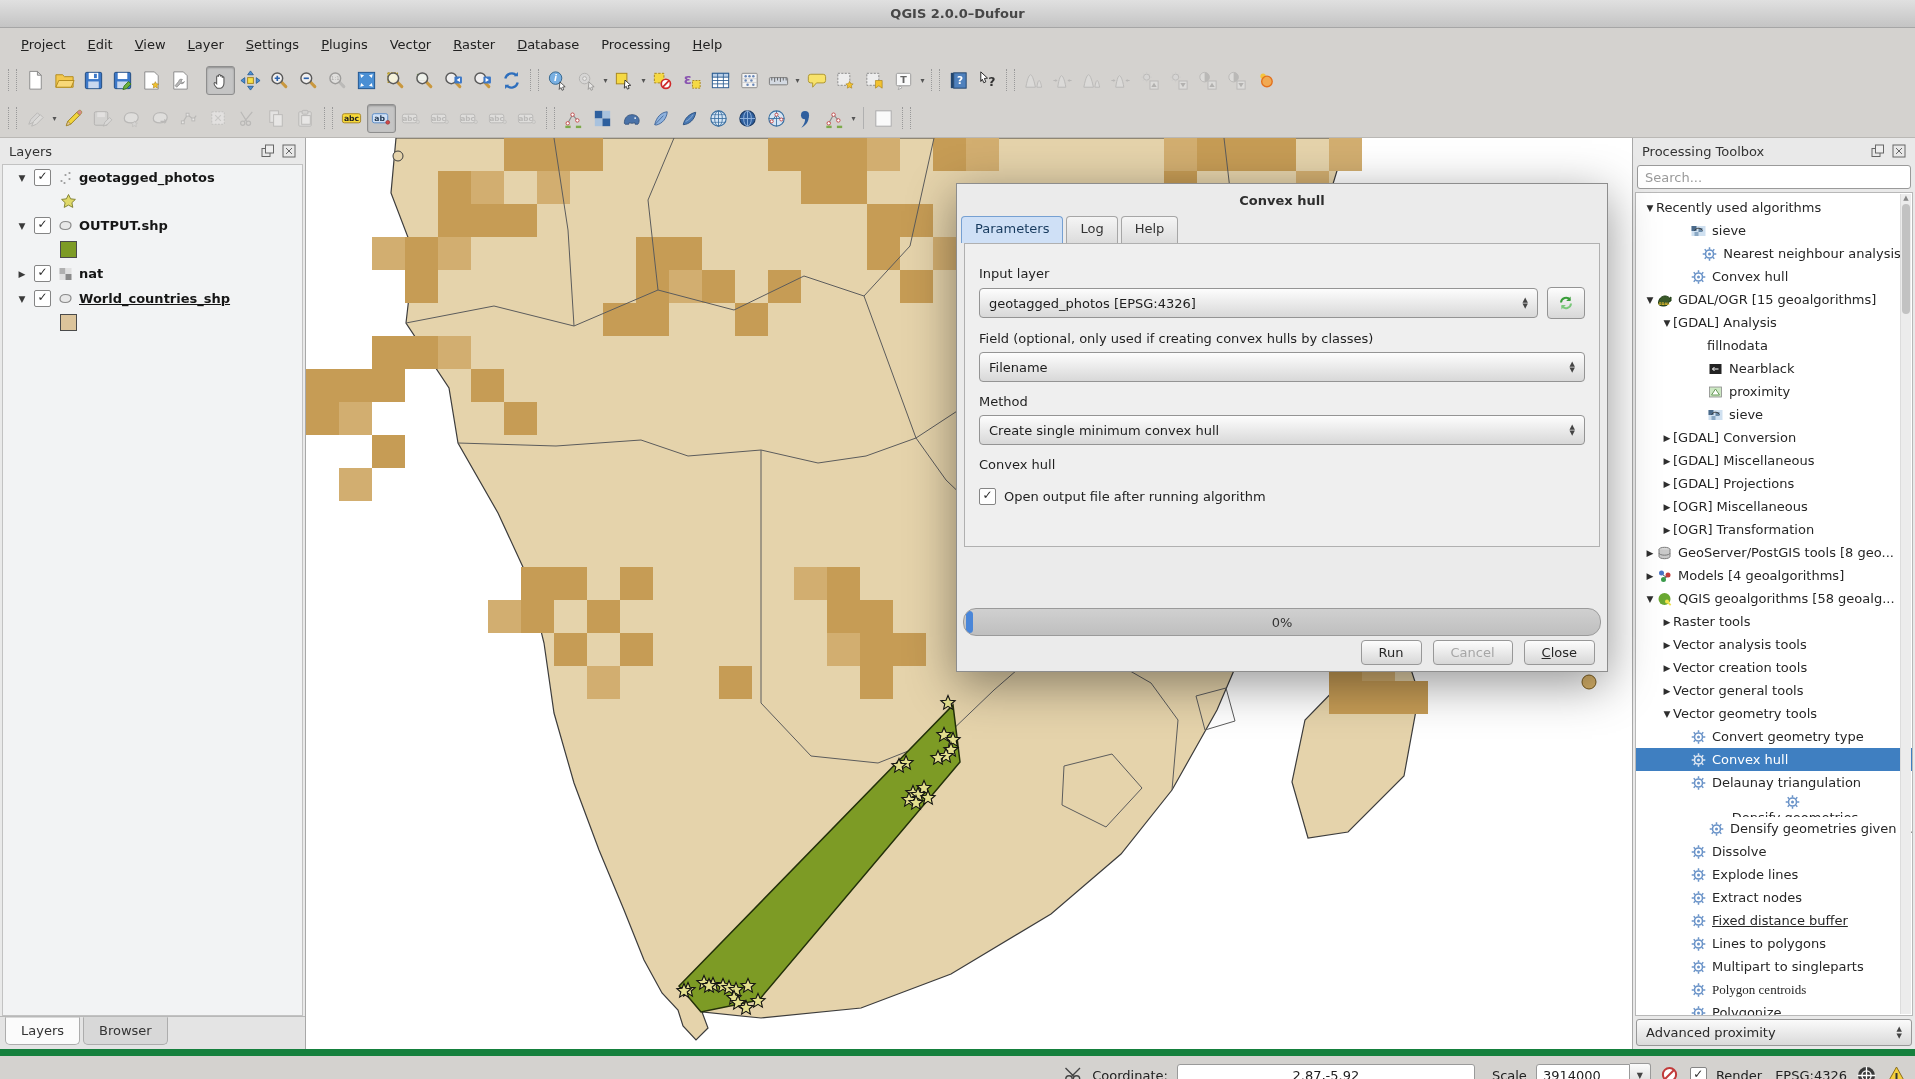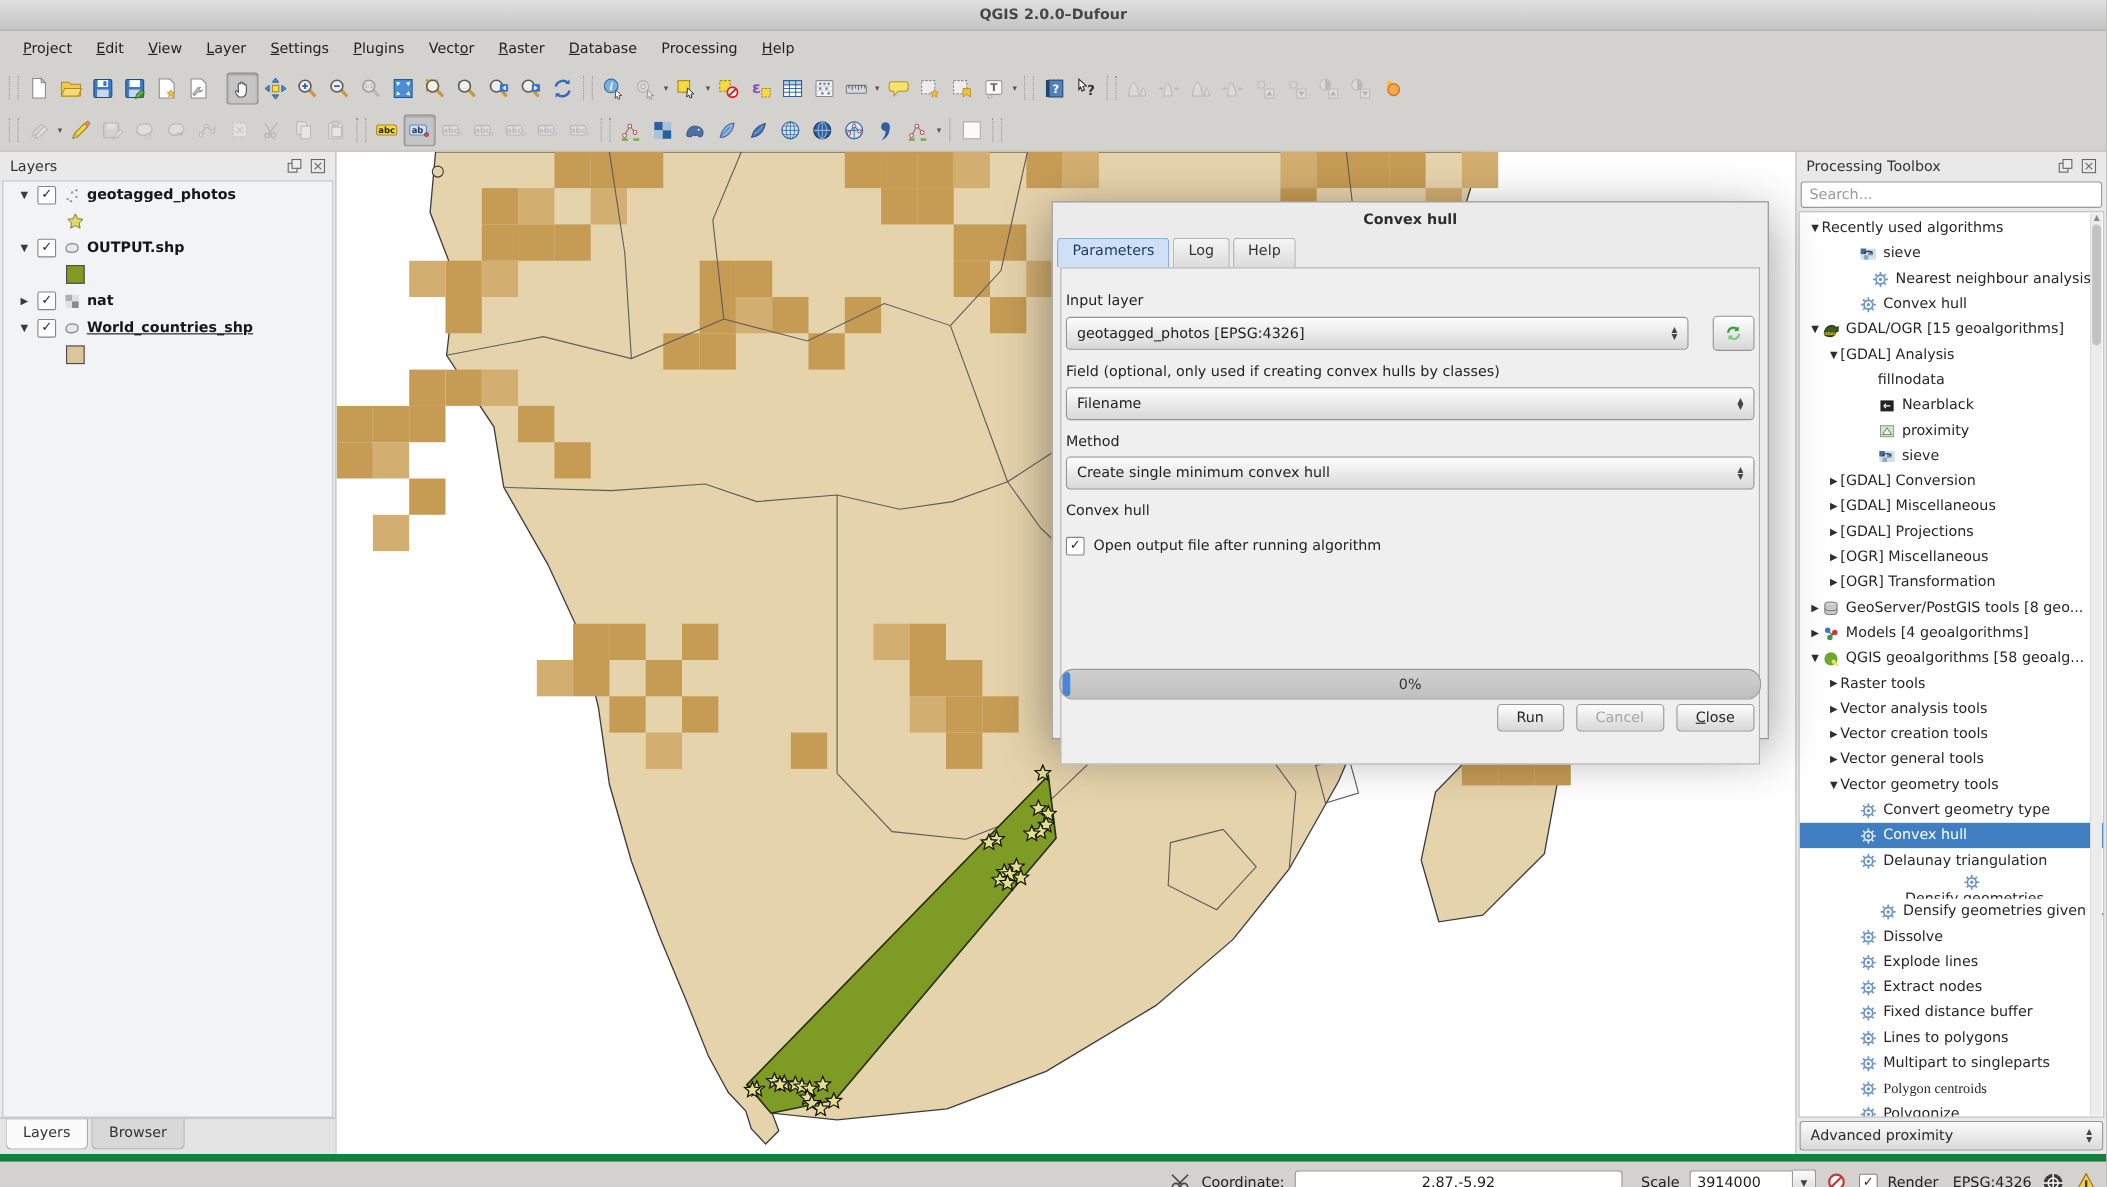--- a/index.html
+++ b/index.html
@@ -66,25 +66,25 @@
               border-radius:3px;display:flex;align-items:center;padding:0 9px;color:#2a2a2a}
   .spins{margin-left:auto;display:flex;flex-direction:column;line-height:6.5px;font-size:7px;color:#444;text-align:center}
   
   #dialog{position:absolute;left:956px;top:183px;width:650px;height:487px;background:#ebebeb;
           border:1px solid #8d8d8d;box-shadow:0 12px 45px rgba(0,0,0,.42);z-index:6}
   .dlg-title{height:32px;display:flex;align-items:center;justify-content:center;font-weight:bold;color:#2e2e2e}
   .dlg-tabs{display:flex;padding-left:4px;height:27px;position:relative;z-index:2}
   .dtab{padding:4px 13px 5px;border:1px solid #a6a6a6;border-bottom:none;border-radius:4px 4px 0 0;
         background:linear-gradient(#f5f5f5,#dcdcdc);margin-right:3px;font-size:13px;color:#333}
   .dtab.active{background:#cfe0f6;border-color:#76a0d2;color:#173a5e}
-  .dlg-body{position:absolute;left:7px;right:7px;top:59px;height:452px;border:1px solid #b0b0b0;background:#efefef;
-            padding:22px 4px 0;box-sizing:border-box}
+  .dlg-body{position:absolute;left:7px;right:7px;top:59px;height:304px;border:1px solid #b0b0b0;background:#efefef;
+            padding:22px 14px 0;box-sizing:border-box}
   .flabel{margin:12px 0 6px;color:#1f1f1f}
   .flabel.first{margin-top:0}
-  .fieldrow{display:flex;gap:22px;align-items:center}
+  .fieldrow{display:flex;gap:9px;align-items:center}
   .combo{flex:1;height:30px;background:linear-gradient(#fdfdfd,#d8d8d8);border:1px solid #949494;border-radius:4px;
          display:flex;align-items:center;padding:0 9px;box-sizing:border-box;color:#1d1d1d}
   .itbtn{width:36px;height:30px;flex:none;border:1px solid #949494;border-radius:4px;
          background:linear-gradient(#fdfdfd,#d8d8d8);display:flex;align-items:center;justify-content:center}
   .itbtn svg{width:18px;height:18px}
   .tinput{flex:1;height:30px;background:#fff;border:1px solid #949494;border-radius:4px;display:flex;align-items:center;
           padding:0 9px;box-sizing:border-box;color:#8c8c8c}
   .browse{width:78px;height:30px;flex:none;border:1px solid #88a3c6;border-radius:4px;color:#33414f;
           background:linear-gradient(#e8effa,#b9cfec);display:flex;align-items:center;justify-content:center}
   .chk-row{display:flex;align-items:center;margin-top:16px}
@@ -1162,21 +1162,21 @@
               <svg viewBox="0 0 16 16">
                 <g stroke="#6a93c8" stroke-width="1.5">
                   <path d="M8 1.2v2.2M8 12.6v2.2M1.2 8h2.2M12.6 8h2.2M3.2 3.2l1.5 1.5M11.3 11.3l1.5 1.5M12.8 3.2l-1.5 1.5M4.7 11.3l-1.5 1.5"></path>
                 </g>
                 <circle cx="8" cy="8" r="4" fill="none" stroke="#6a93c8" stroke-width="1.6"></circle>
                 <circle cx="8" cy="8" r="1.5" fill="#6a93c8"></circle>
               </svg>
             </span>
             <span>Extract nodes</span>
           </div>
-          <div class="trow" style="padding-left: 42px;">
+          <div class="trow" style="padding-left: 42px; text-decoration: underline;">
             <span class="texp"></span>
             <span class="ticon">
               <svg viewBox="0 0 16 16">
                 <g stroke="#6a93c8" stroke-width="1.5">
                   <path d="M8 1.2v2.2M8 12.6v2.2M1.2 8h2.2M12.6 8h2.2M3.2 3.2l1.5 1.5M11.3 11.3l1.5 1.5M12.8 3.2l-1.5 1.5M4.7 11.3l-1.5 1.5"></path>
                 </g>
                 <circle cx="8" cy="8" r="4" fill="none" stroke="#6a93c8" stroke-width="1.6"></circle>
                 <circle cx="8" cy="8" r="1.5" fill="#6a93c8"></circle>
               </svg>
             </span>

